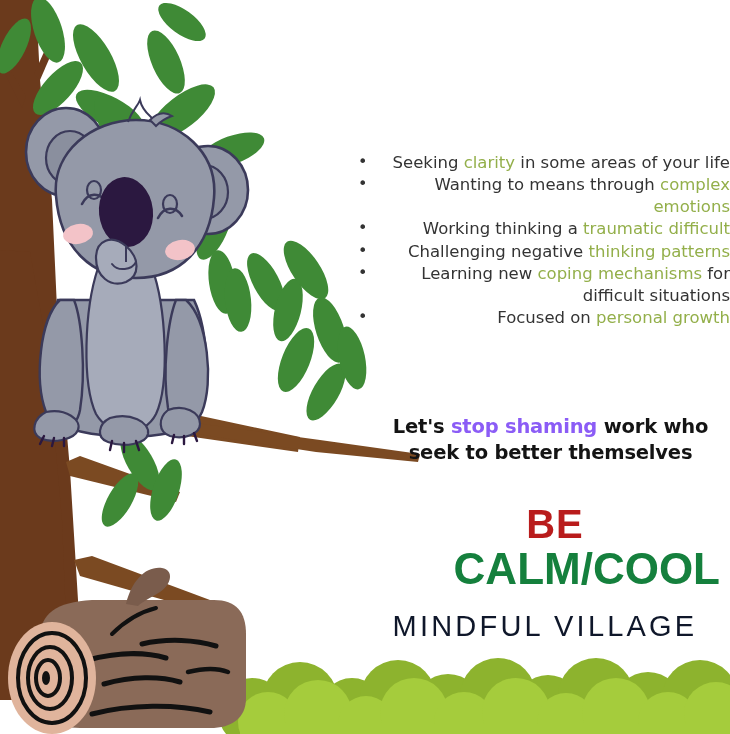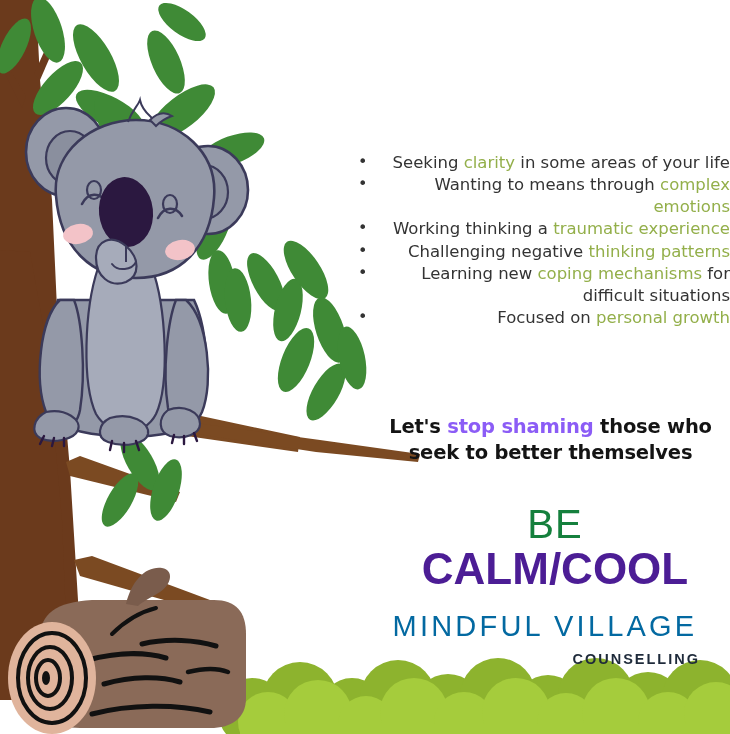--- a/index.html
+++ b/index.html
@@ -60,44 +60,44 @@
     color:#141414;
     text-align:center;
     letter-spacing:-0.2px;
   }
   .cl-green{color:#8b5cf6;}
 
   .brand-be{
     position:absolute;left:400px;top:505px;width:310px;
     text-align:center;
     font-family:"Liberation Sans", sans-serif;
-    font-weight:normal;
+    font-weight:bold;
     font-size:40px;
     line-height:0.98;
-    color:#15803d;
+    color:#b91c1c;
     letter-spacing:1px;
   }
   .brand-calm{
     position:absolute;left:390px;top:547px;width:330px;
-    text-align:center;
+    text-align:right;
     font-family:"Liberation Sans", sans-serif;
     font-weight:bold;
     font-size:44px;
     line-height:1.0;
-    color:#4c1d95;
+    color:#15803d;
     letter-spacing:0px;
   }
   .brand-mv{
     position:absolute;left:370px;top:612px;width:350px;
     text-align:center;
     font-family:"Liberation Sans", sans-serif;
     font-weight:normal;
     font-size:29px;
     line-height:1;
-    color:#0369a1;
+    color:#0f172a;
     letter-spacing:3.2px;
   }
   .brand-coun{
     position:absolute;left:370px;top:652px;width:330px;
     text-align:right;
     font-family:"Liberation Sans", sans-serif;
     font-weight:bold;
     font-size:14.5px;
     line-height:1;
     color:#1E2A3A;
@@ -276,41 +276,40 @@
       <span class="bullet-text"><span>Seeking </span><span class="bl-green">clarity</span><span> in some areas of your life</span></span>
     </div>
 
     <div class="bullet-row">
       <span class="bullet-dot">•</span>
       <span class="bullet-text"><span>Wanting to means through </span><span class="bl-green">complex emotions</span><span></span></span>
     </div>
 
     <div class="bullet-row">
       <span class="bullet-dot">•</span>
-      <span class="bullet-text"><span>Working thinking a </span><span class="bl-green">traumatic experience</span><span></span></span>
+      <span class="bullet-text"><span>Working thinking a </span><span class="bl-green">traumatic difficult</span><span></span></span>
     </div>
 
     <div class="bullet-row">
       <span class="bullet-dot">•</span>
       <span class="bullet-text"><span>Challenging negative </span><span class="bl-green">thinking patterns</span><span></span></span>
     </div>
 
     <div class="bullet-row">
       <span class="bullet-dot">•</span>
       <span class="bullet-text"><span>Learning new </span><span class="bl-green">coping mechanisms</span><span> for difficult situations</span></span>
     </div>
 
     <div class="bullet-row">
       <span class="bullet-dot">•</span>
       <span class="bullet-text"><span>Focused on </span><span class="bl-green">personal growth</span><span></span></span>
     </div>
   </div>
 
   <div class="closing">
-    <span>Let's </span><span class="cl-green">stop shaming</span><span> those who seek to better themselves</span>
+    <span>Let's </span><span class="cl-green">stop shaming</span><span> work who seek to better themselves</span>
   </div>
 
   <div class="brand-be">BE</div>
   <div class="brand-calm">CALM/COOL</div>
   <div class="brand-mv">MINDFUL VILLAGE</div>
-  <div class="brand-coun">COUNSELLING</div>
 
 </div>
 
 </body></html>

